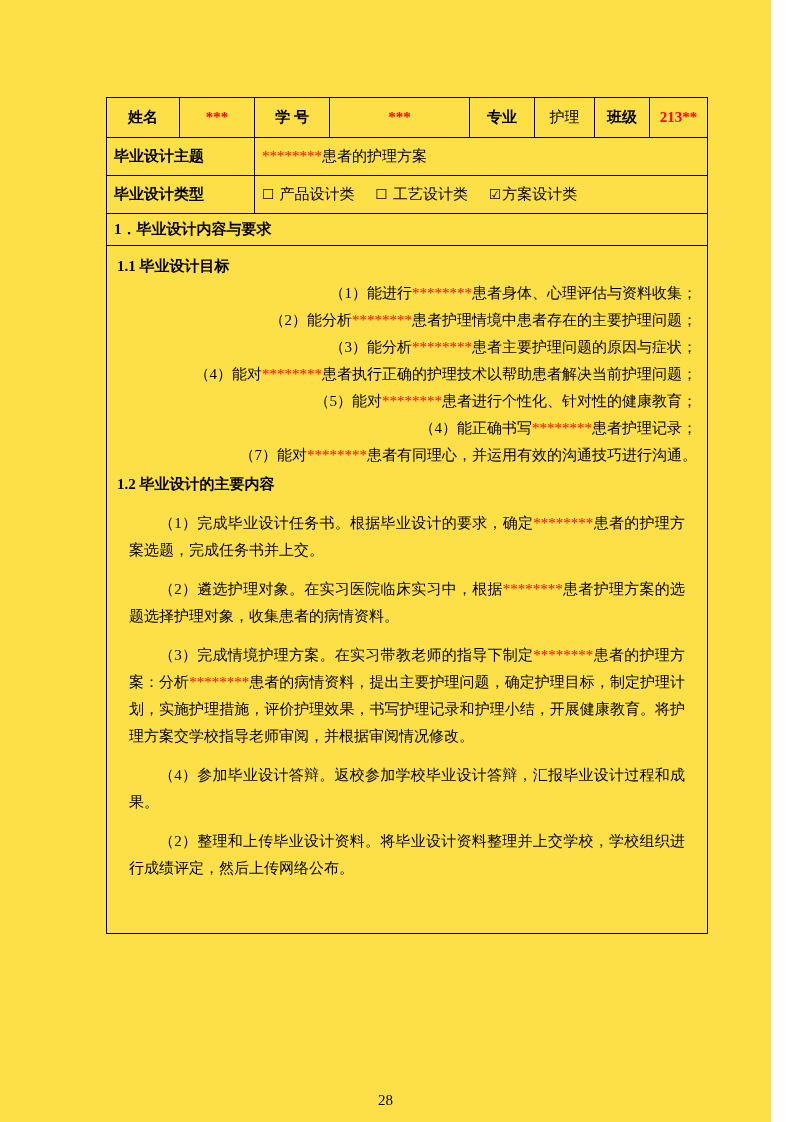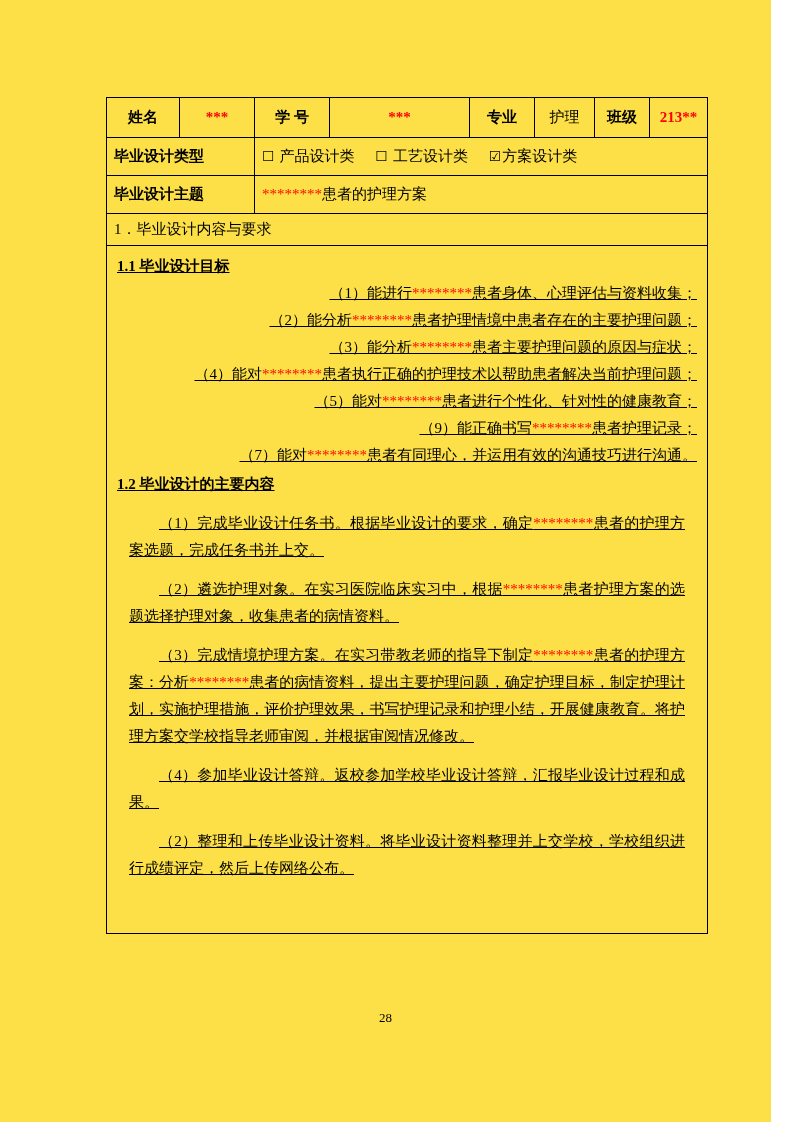--- a/index.html
+++ b/index.html
@@ -23,34 +23,33 @@
   }
   .form td {
     border: 1px solid #000000;
     font-size: 15px;
     padding: 2px 7px;
     vertical-align: middle;
     overflow: hidden;
   }
   .r1 td { height: 40px; }
   .r td { height: 38px; }
-  .rhead td { height: 32px; font-weight: normal; }
+  .rhead td { height: 32px; font-weight: bold; }
   .c { text-align: center; }
   .lbl { font-weight: bold; }
   .red-val { color: #FF0000; font-weight: bold; }
   .stars { color: #FF0000; }
   .opt { margin-right: 17px; white-space: nowrap; }
   .opt:last-child { margin-right: 0; }
   .cb { font-family: "DejaVu Sans", sans-serif; font-size: 14px; margin-right: 5px; }
   .cb.tight { margin-right: 1px; }
   td.content {
     height: 688px;
     vertical-align: top;
     padding: 5px 10px 6px 10px;
-    text-decoration: underline;
   }
   .subhead {
     font-weight: bold;
     line-height: 27px;
     margin-top: 2px;
   }
   .goal {
     padding-left: 30px;
     line-height: 27px;
     text-align: right;
@@ -58,23 +57,23 @@
   .para {
     margin: 12px;
     text-indent: 30px;
     line-height: 27px;
     text-align: justify;
   }
   .pagenum {
     position: absolute;
     left: 0;
     right: 0;
-    top: 1010px;
+    top: 1092px;
     text-align: center;
-    font-size: 13px;
+    font-size: 15px;
     font-family: "Liberation Serif", "DejaVu Serif", serif;
   }
   .src-val { letter-spacing: 0.5px; }
 </style>
 </head>
 <body>
 
 <div class="page">
 
   <table class="form">
@@ -94,50 +93,50 @@
         <td class="red-val c">***</td>
         <td class="lbl c">学 号</td>
         <td class="red-val c">***</td>
         <td class="lbl c">专业</td>
         <td class="c">护理</td>
         <td class="lbl c">班级</td>
         <td class="red-val c">213**</td>
       </tr>
 
       <tr class="r">
+        <td colspan="2" class="lbl">毕业设计主题</td>
+        <td colspan="6"><span class="stars">********</span><span>患者的护理方案</span></td>
+      </tr>
+
+      <tr class="r">
         <td colspan="2" class="lbl">毕业设计类型</td>
         <td colspan="6">
           <span class="opt"><span class="cb">☐</span><span>产品设计类</span></span>
           <span class="opt"><span class="cb">☐</span><span>工艺设计类</span></span>
           <span class="opt"><span class="cb tight">☑</span><span>方案设计类</span></span>
         </td>
-      </tr>
-
-      <tr class="r">
-        <td colspan="2" class="lbl">毕业设计主题</td>
-        <td colspan="6"><span class="stars">********</span><span>患者的护理方案</span></td>
       </tr>
 
 
 
       <tr class="rhead">
         <td colspan="8">1．毕业设计内容与要求</td>
       </tr>
 
       <tr>
         <td colspan="8" class="content">
 
           <div class="subhead">1.1 毕业设计目标</div>
 
           <div class="goal"><span>（1）能进行</span><span class="stars">********</span><span>患者身体、心理评估与资料收集；</span></div>
           <div class="goal"><span>（2）能分析</span><span class="stars">********</span><span>患者护理情境中患者存在的主要护理问题；</span></div>
           <div class="goal"><span>（3）能分析</span><span class="stars">********</span><span>患者主要护理问题的原因与症状；</span></div>
           <div class="goal"><span>（4）能对</span><span class="stars">********</span><span>患者执行正确的护理技术以帮助患者解决当前护理问题；</span></div>
           <div class="goal"><span>（5）能对</span><span class="stars">********</span><span>患者进行个性化、针对性的健康教育；</span></div>
-          <div class="goal"><span>（9）能正确书写</span><span class="stars">********</span><span>患者护理记录；</span></div>
+          <div class="goal"><span>（4）能正确书写</span><span class="stars">********</span><span>患者护理记录；</span></div>
           <div class="goal"><span>（7）能对</span><span class="stars">********</span><span>患者有同理心，并运用有效的沟通技巧进行沟通。</span></div>
 
           <div class="subhead">1.2  毕业设计的主要内容</div>
 
           <p class="para"><span>（1）完成毕业设计任务书。根据毕业设计的要求，确定</span><span class="stars">********</span><span>患者的护理方案选题，完成任务书并上交。</span><span class="stars"></span><span></span></p>
           <p class="para"><span>（2）遴选护理对象。在实习医院临床实习中，根据</span><span class="stars">********</span><span>患者护理方案的选题选择护理对象，收集患者的病情资料。</span><span class="stars"></span><span></span></p>
           <p class="para"><span>（3）完成情境护理方案。在实习带教老师的指导下制定</span><span class="stars">********</span><span>患者的护理方案：分析</span><span class="stars">********</span><span>患者的病情资料，提出主要护理问题，确定护理目标，制定护理计划，实施护理措施，评价护理效果，书写护理记录和护理小结，开展健康教育。将护理方案交学校指导老师审阅，并根据审阅情况修改。</span></p>
           <p class="para"><span>（4）参加毕业设计答辩。返校参加学校毕业设计答辩，汇报毕业设计过程和成果。</span><span class="stars"></span><span></span><span class="stars"></span><span></span></p>
           <p class="para"><span>（2）整理和上传毕业设计资料。将毕业设计资料整理并上交学校，学校组织进行成绩评定，然后上传网络公布。</span><span class="stars"></span><span></span><span class="stars"></span><span></span></p>
 

